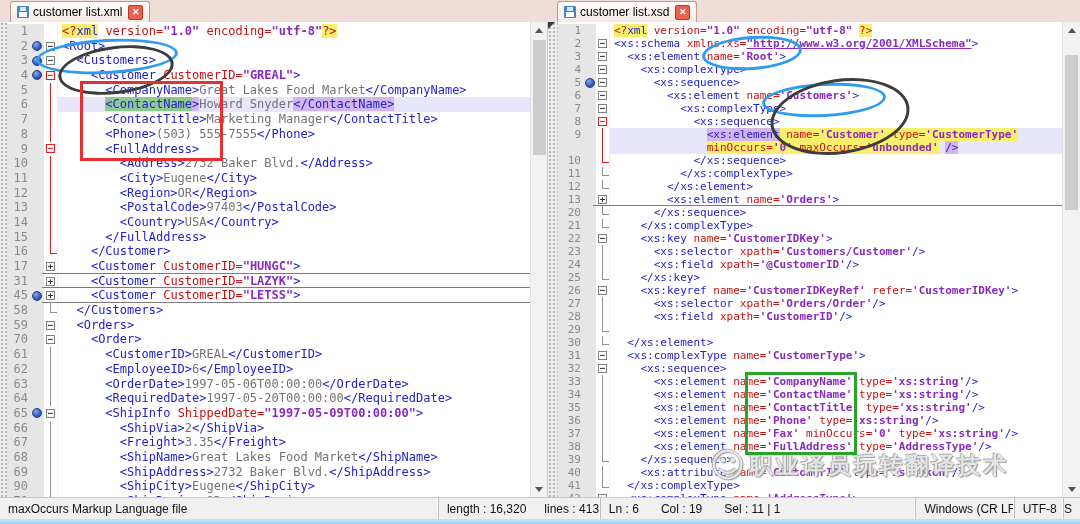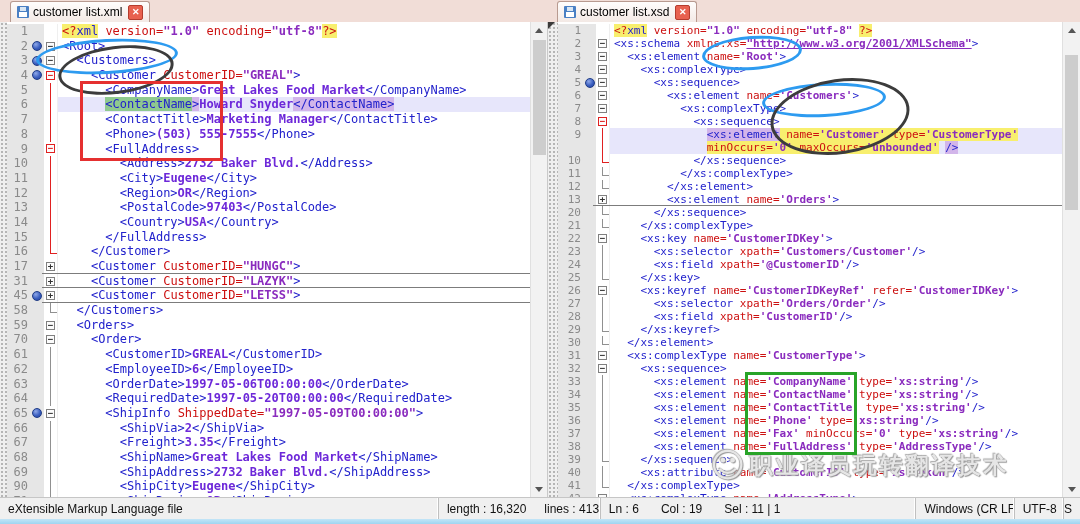--- a/index.html
+++ b/index.html
@@ -54,21 +54,21 @@
   .vend{position:absolute;left:6px;top:0;width:6px;height:58%;border-left:1px solid #909090;border-bottom:1px solid #909090;}
   .vend.red{border-color:#e02020;}
   .code{flex:1 1 auto;white-space:pre;padding-left:4px;overflow:hidden;}
   .row.cl .code{background:#e7e6fb;}
   .row.fa::after{content:"";position:absolute;left:35px;right:0;bottom:0;height:1px;background:#7c7c7c;}
 
   
   .tg{color:#2222cc;}
   .at{color:#cc1010;}
   .vl{color:#8a2bbe;font-weight:bold;}
-  .tx{color:#6d28d9;font-weight:bold;}
+  .tx{color:#737373;font-weight:normal;}
   .pl{color:#000;}
   .y{background:#f8ef6e;}
   .g{background:#8fc98f;}
   .v{background:#d2b5ea;}
   .u{text-decoration:underline;}
 
   
   .sb{position:absolute;top:22px;height:475px;width:17px;background:#f2f2f2;border-left:1px solid #e0e0e0;box-sizing:border-box;}
   #sb-left{left:530px;}
   #sb-right{left:1062px;width:18px;}
@@ -595,21 +595,20 @@
           <span class="vln"></span>
         </span>
         <span class="code"><span class="pl">      </span><span class="tg">&lt;xs:field</span><span class="pl"> </span><span class="at">xpath=</span><span class="vl">'CustomerID'</span><span class="tg">/&gt;</span></span>
       </div>
       <div class="row">
         <span class="ln">29</span>
         <span class="bmc"></span>
         <span class="fdc">
           <span class="vend"></span>
         </span>
-        <span class="code"><span class="pl">    </span><span class="tg">&lt;/xs:keyref&gt;</span></span>
       </div>
       <div class="row">
         <span class="ln">30</span>
         <span class="bmc"></span>
         <span class="fdc">
           <span class="vend"></span>
         </span>
         <span class="code"><span class="pl">  </span><span class="tg">&lt;/xs:element&gt;</span></span>
       </div>
       <div class="row">
@@ -723,21 +722,21 @@
     <div class="sb-btn up">
         <span class="tri-up"></span>
       </div>
     <div class="thumb" id="thumb-right"></div>
     <div class="sb-btn down">
         <span class="tri-down"></span>
       </div>
   </div>
 
   <div id="statusbar">
-    <div class="sec" id="sec-doctype">eXtensible Markup Language file</div>
+    <div class="sec" id="sec-doctype">maxOccurs Markup Language file</div>
     <div class="sec" id="sec-size">
       <span>length : 16,320</span>
       <span>lines : 413</span>
     </div>
     <div class="sec" id="sec-pos">
       <span>Ln : 6</span>
       <span>Col : 19</span>
       <span>Sel : 11 | 1</span>
     </div>
     <div class="sec" id="sec-eol">Windows (CR LF)</div>

